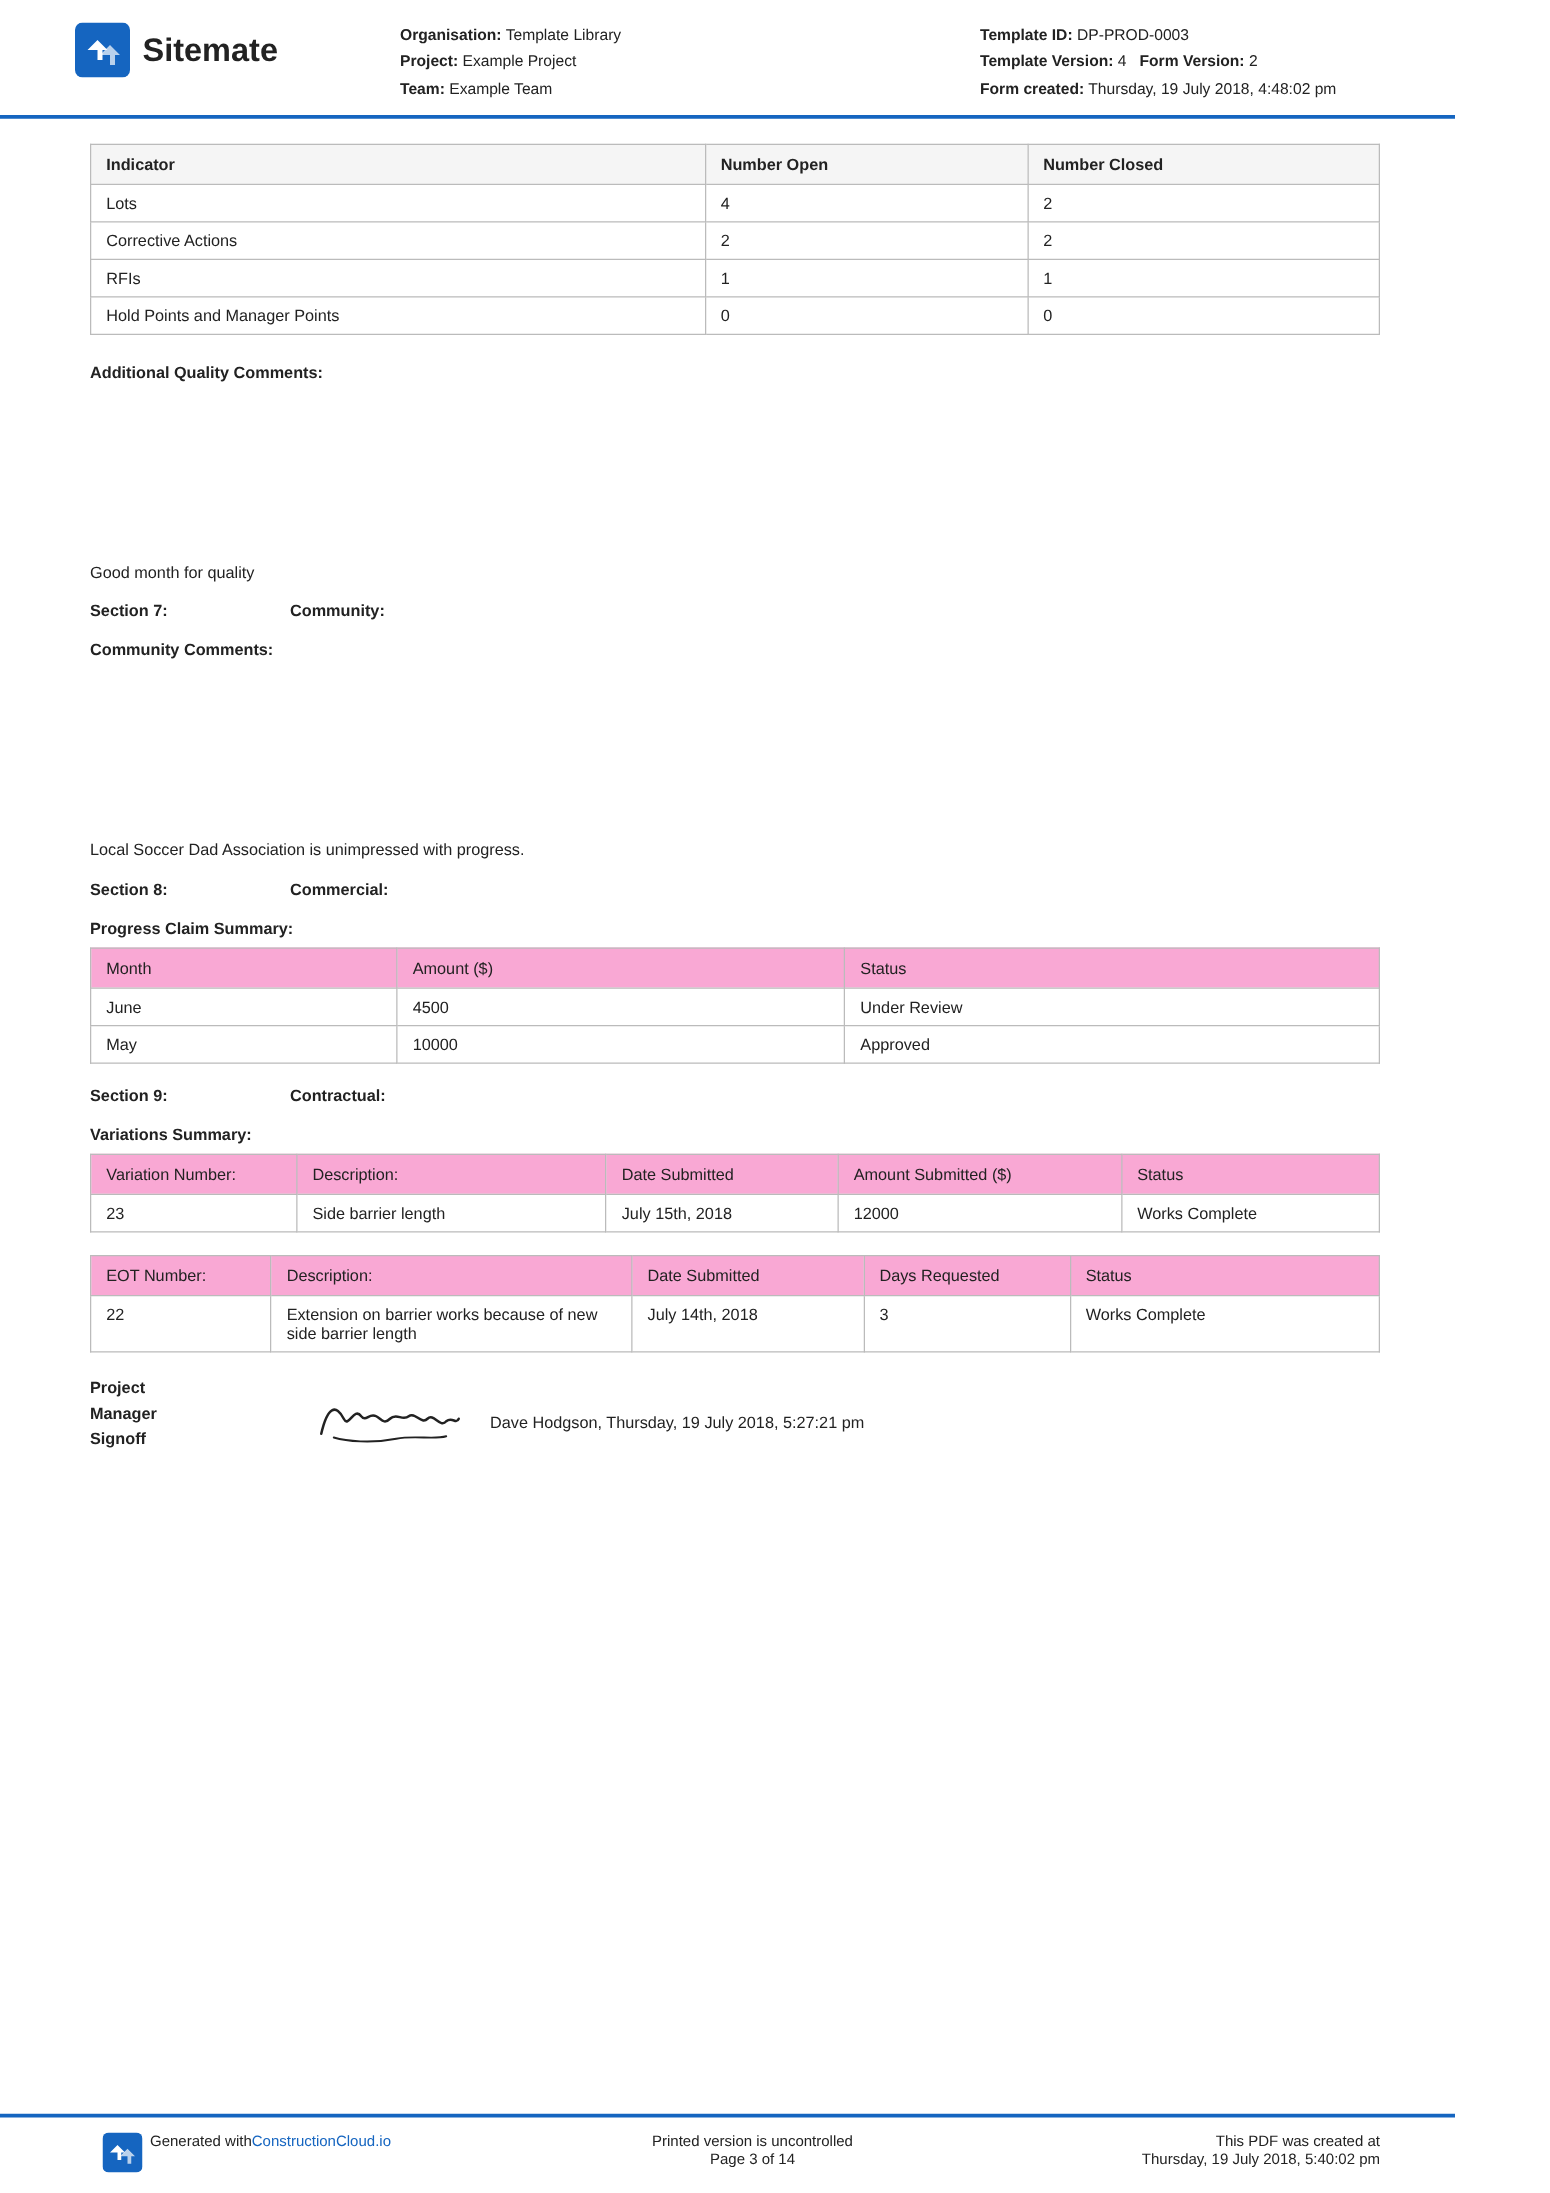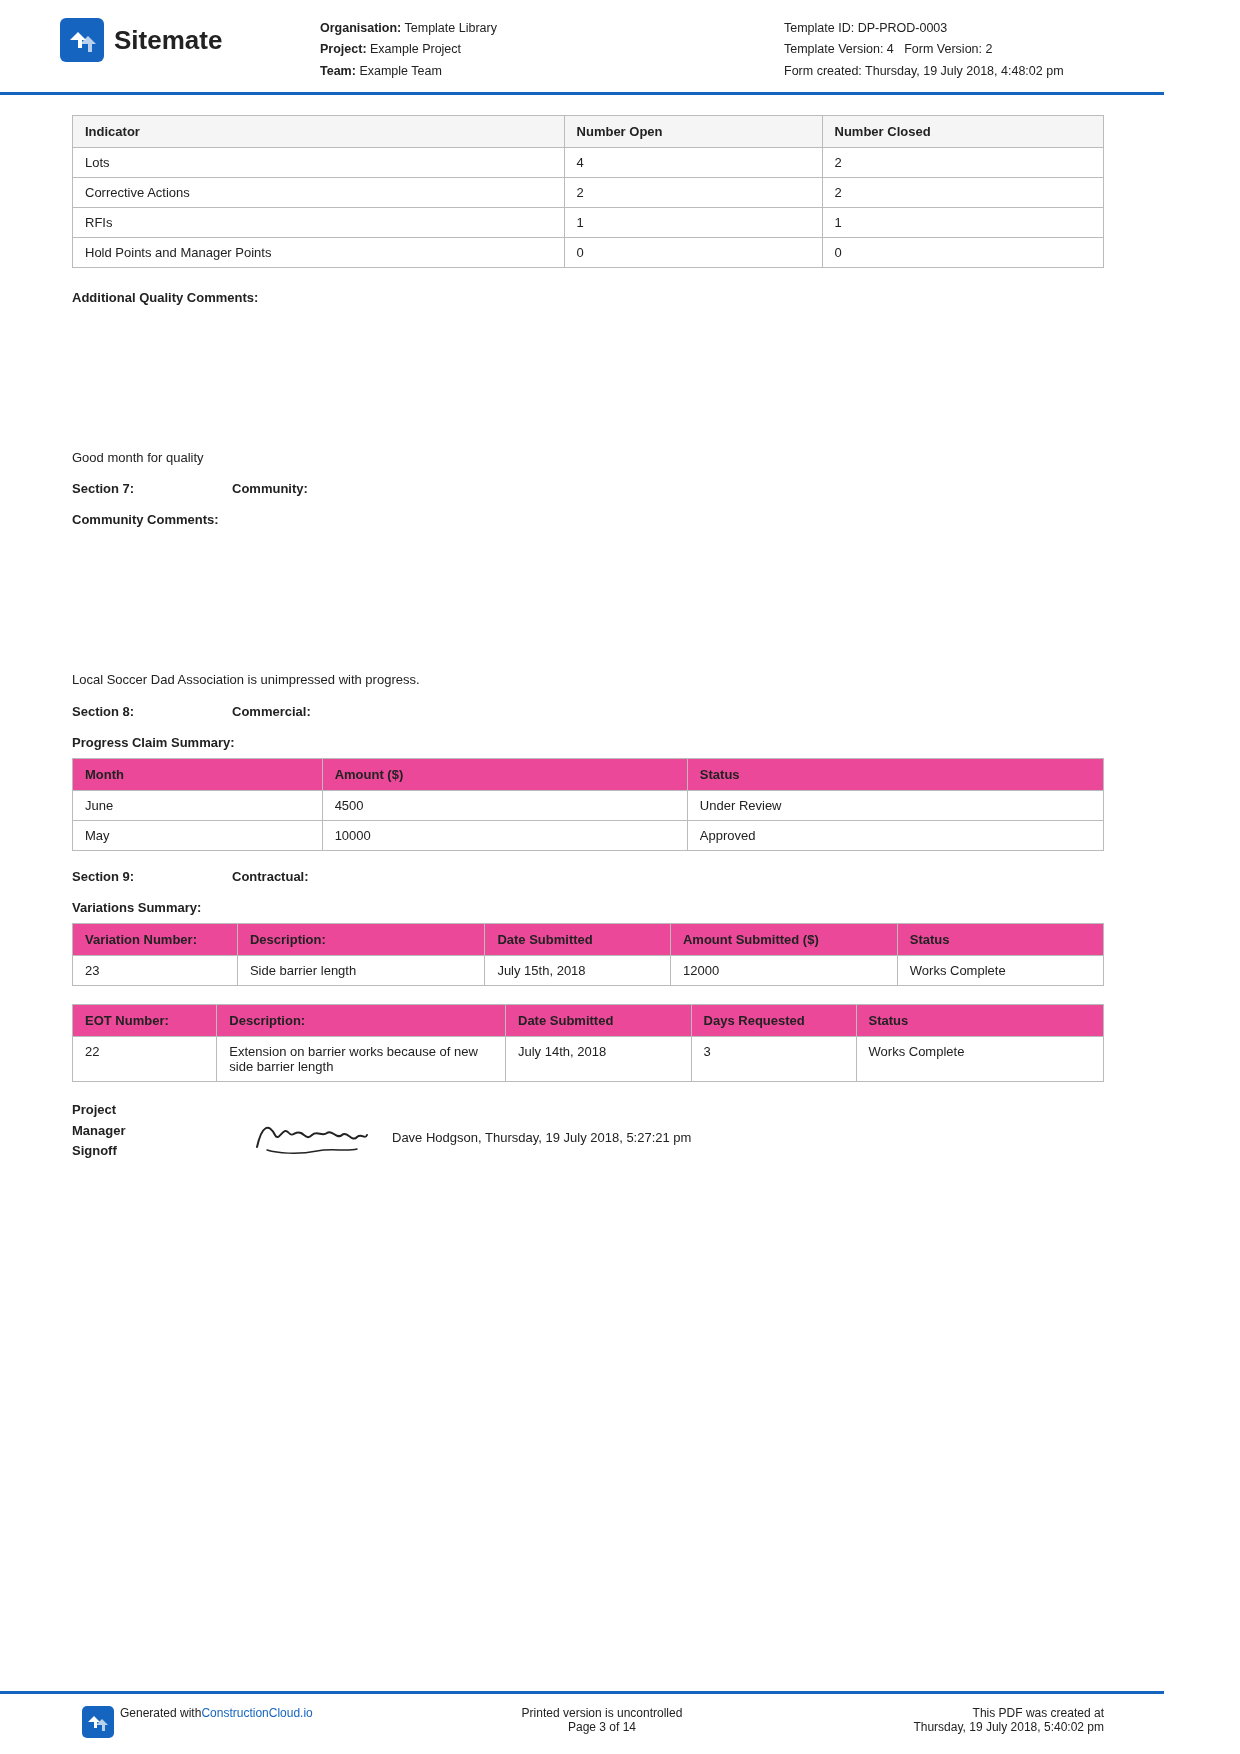--- a/index.html
+++ b/index.html
@@ -46,21 +46,21 @@
       font-size: 12.5px;
       line-height: 1.7;
     }
     .header-meta-center span.label { font-weight: bold; }
     .header-meta-right {
       flex: 0 0 320px;
       font-size: 12.5px;
       line-height: 1.7;
       text-align: left;
     }
-    .header-meta-right span.label { font-weight: normal; text-align: center; }
+    .header-meta-right span.label { font-weight: bold; text-align: center; }
 
     
     .content {
       flex: 1;
       padding: 20px 60px 20px 72px;
     }
 
     
     .indicator-table {
       width: 100%;
@@ -128,24 +128,24 @@
     }
 
     
     .data-table {
       width: 100%;
       border-collapse: collapse;
       margin-bottom: 18px;
       border: 1px solid #bbb;
     }
     .data-table th {
-      background: #ec4899;
+      background: #f9a8d4;
       border: 1px solid #bbb;
       padding: 8px 12px;
-      font-weight: bold;
+      font-weight: normal;
       font-size: 13px;
       text-align: left;
     }
     .data-table td {
       border: 1px solid #bbb;
       padding: 7px 12px;
       font-size: 13px;
       vertical-align: top;
     }
 

